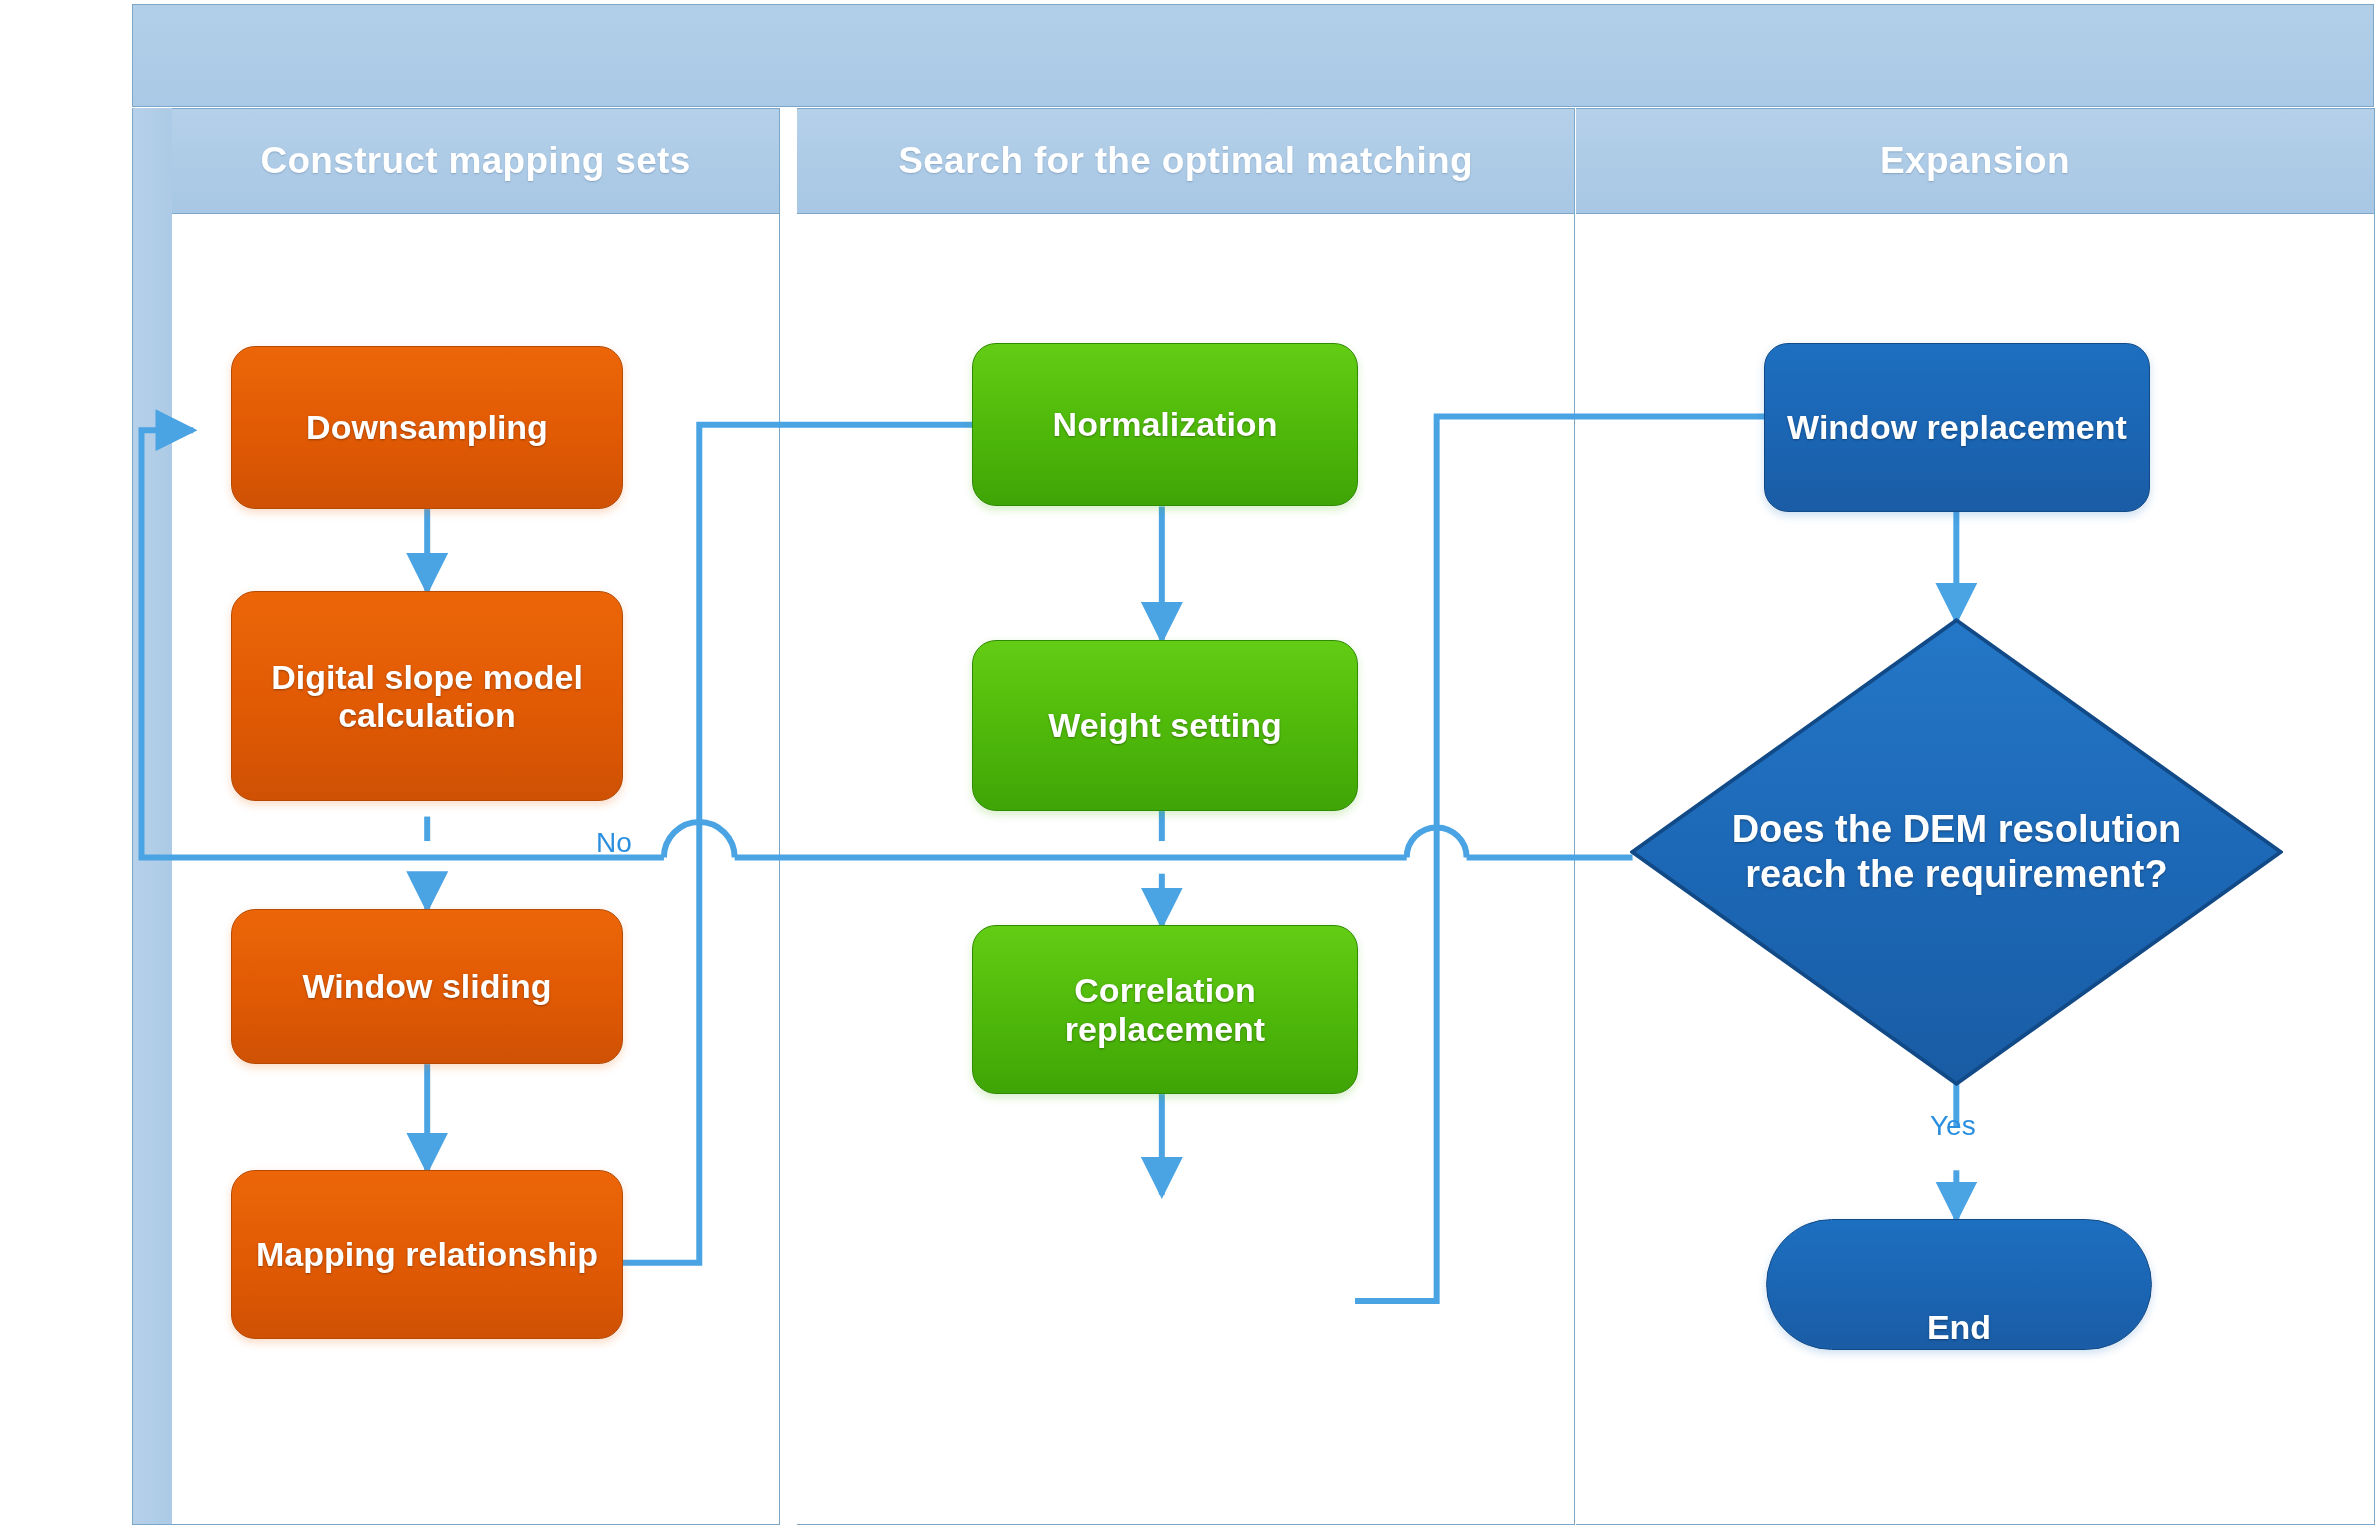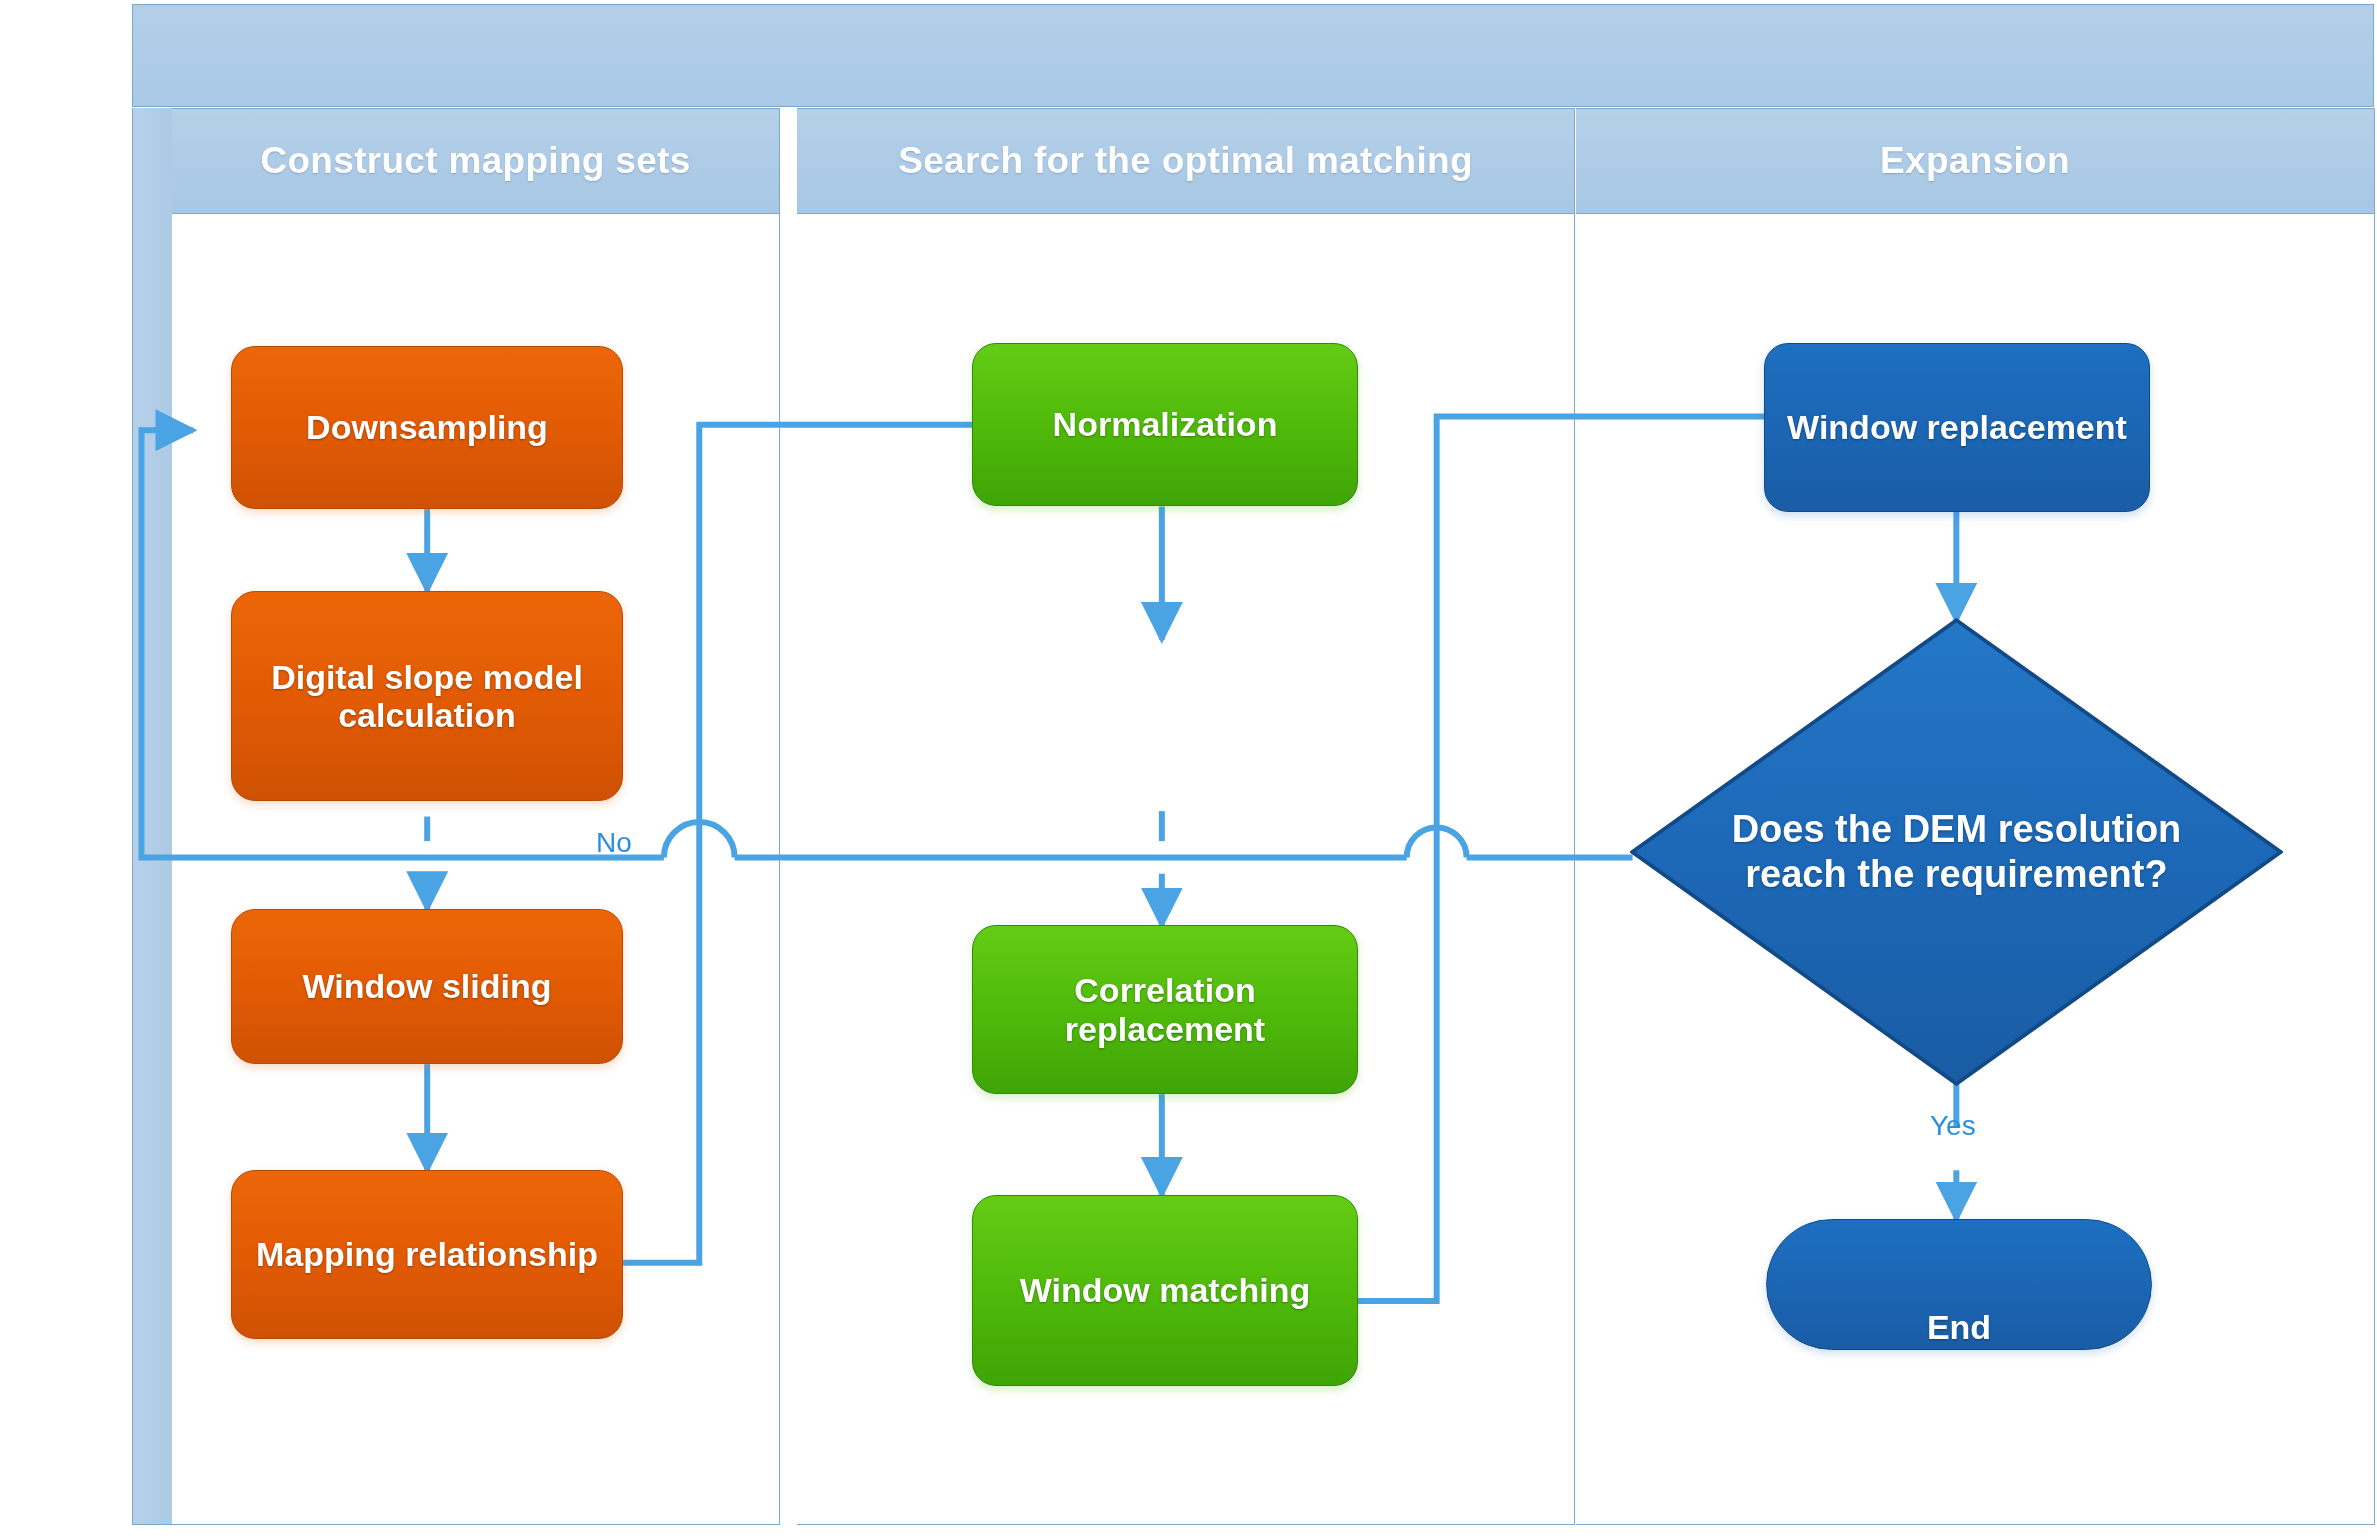--- a/index.html
+++ b/index.html
@@ -154,28 +154,28 @@
   </div>
 
   <div class="node orange" style="left:231px;top:1170px;width:392px;height:169px;">
     <span>Mapping relationship</span>
   </div>
 
   <div class="node green" style="left:972px;top:343px;width:386px;height:163px;">
     <span>Normalization</span>
   </div>
 
+  <div class="node green" style="left:972px;top:640px;width:386px;height:171px;">
+    <span>Weight setting</span>
+  </div>
 
   <div class="node green" style="left:972px;top:925px;width:386px;height:169px;">
     <span>Correlation replacement</span>
   </div>
 
-  <div class="node green" style="left:972px;top:1195px;width:386px;height:191px;">
-    <span>Window matching</span>
-  </div>
 
   <div class="node blue" style="left:1764px;top:343px;width:386px;height:169px;">
     <span>Window replacement</span>
   </div>
 
   <div class="diamond-wrap" style="left:1630px;top:618px;width:653px;height:468px;">
     <svg class="diamond-svg" width="653" height="468" viewBox="0 0 1200 860" xmlns="http://www.w3.org/2000/svg">
       <defs>
         <linearGradient id="dgrad" x1="0" y1="0" x2="0" y2="1">
           <stop offset="0%" stop-color="#2477c7"></stop>

